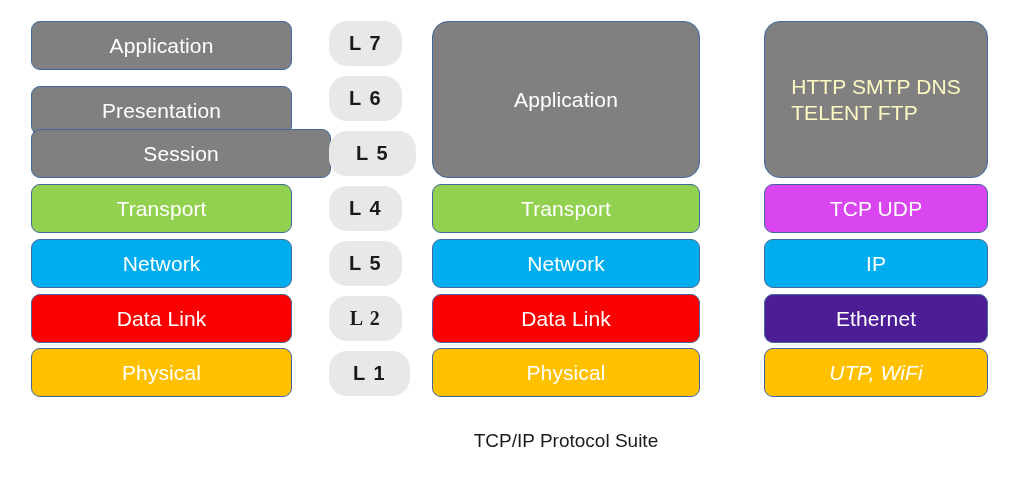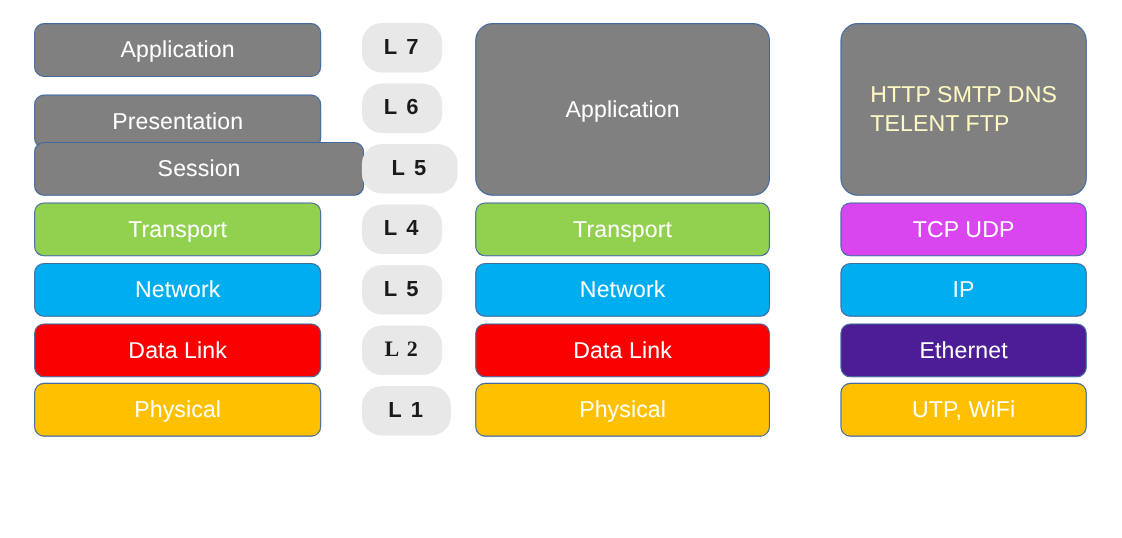--- a/index.html
+++ b/index.html
@@ -147,19 +147,20 @@
 TELENT FTP</span></div>
     <div class="layer-box" style="left: 764px; top: 184px; width: 224px; height: 49px; background-color: #d946ef; border-color: rgb(65, 105, 158); color: rgb(255, 255, 255);">
         <span>TCP UDP</span>
       </div>
     <div class="layer-box" style="left: 764px; top: 239px; width: 224px; height: 49px; background-color: rgb(0, 174, 239); border-color: rgb(65, 105, 158); color: rgb(255, 255, 255);">
         <span>IP</span>
       </div>
     <div class="layer-box" style="left: 764px; top: 294px; width: 224px; height: 49px; background-color: #4c1d95; border-color: rgb(65, 105, 158); color: rgb(255, 255, 255);">
         <span>Ethernet</span>
       </div>
-    <div class="layer-box" style="left: 764px; top: 348px; width: 224px; height: 49px; background-color: rgb(255, 192, 0); border-color: rgb(65, 105, 158); color: rgb(255, 255, 255);">
+    <div class="layer-box" style="left: 764px; top: 348px; width: 224px; height: 49px; background-color: rgb(255, 192, 0); border-color: rgb(65, 105, 158); color: rgb(255, 255, 255); font-style: italic;">
         <span>UTP, WiFi</span>
       </div>
   </div>
 
+  <div class="caption" style="left: 432px; top: 430px; width: 268px; color: rgb(26, 26, 26);"><span>TCP/IP Protocol Suite</span></div>
 
 </div>
 
 </body></html>

